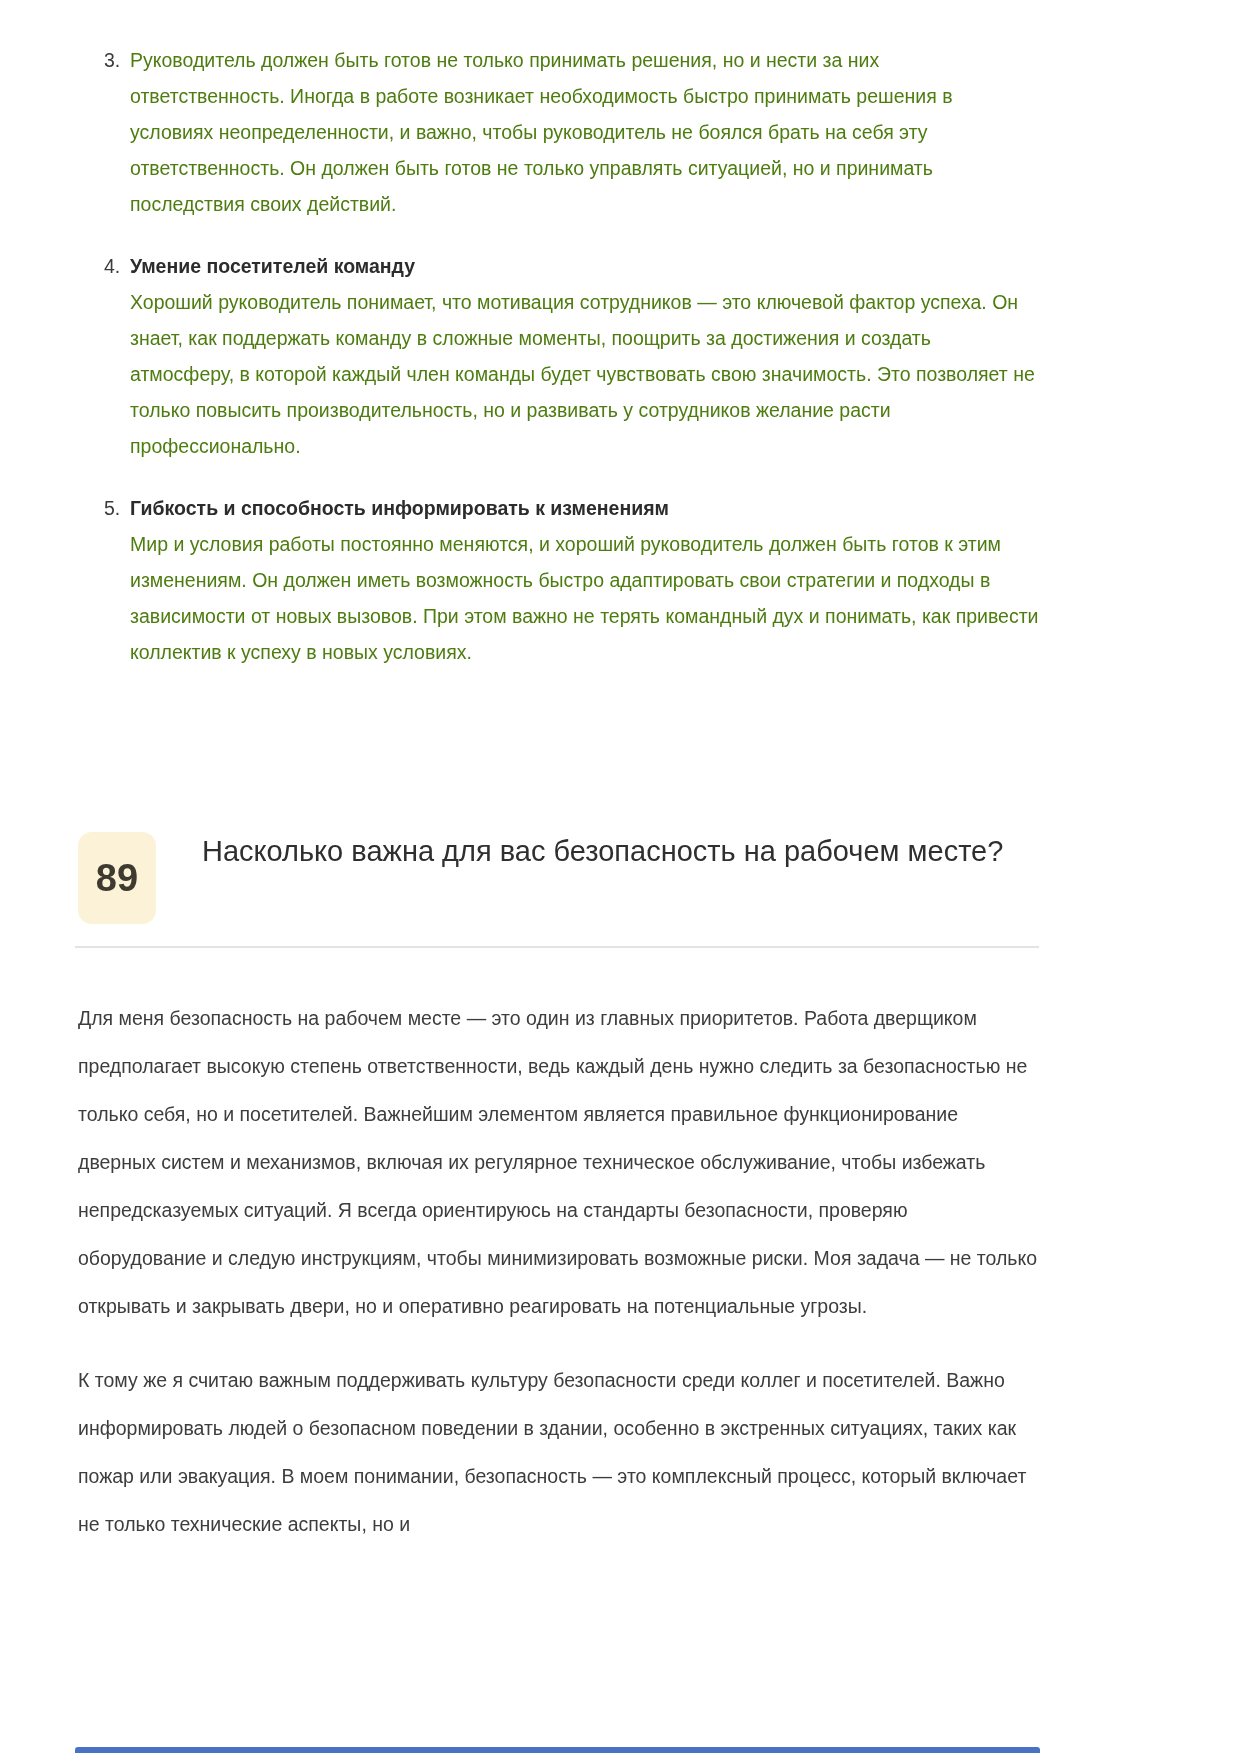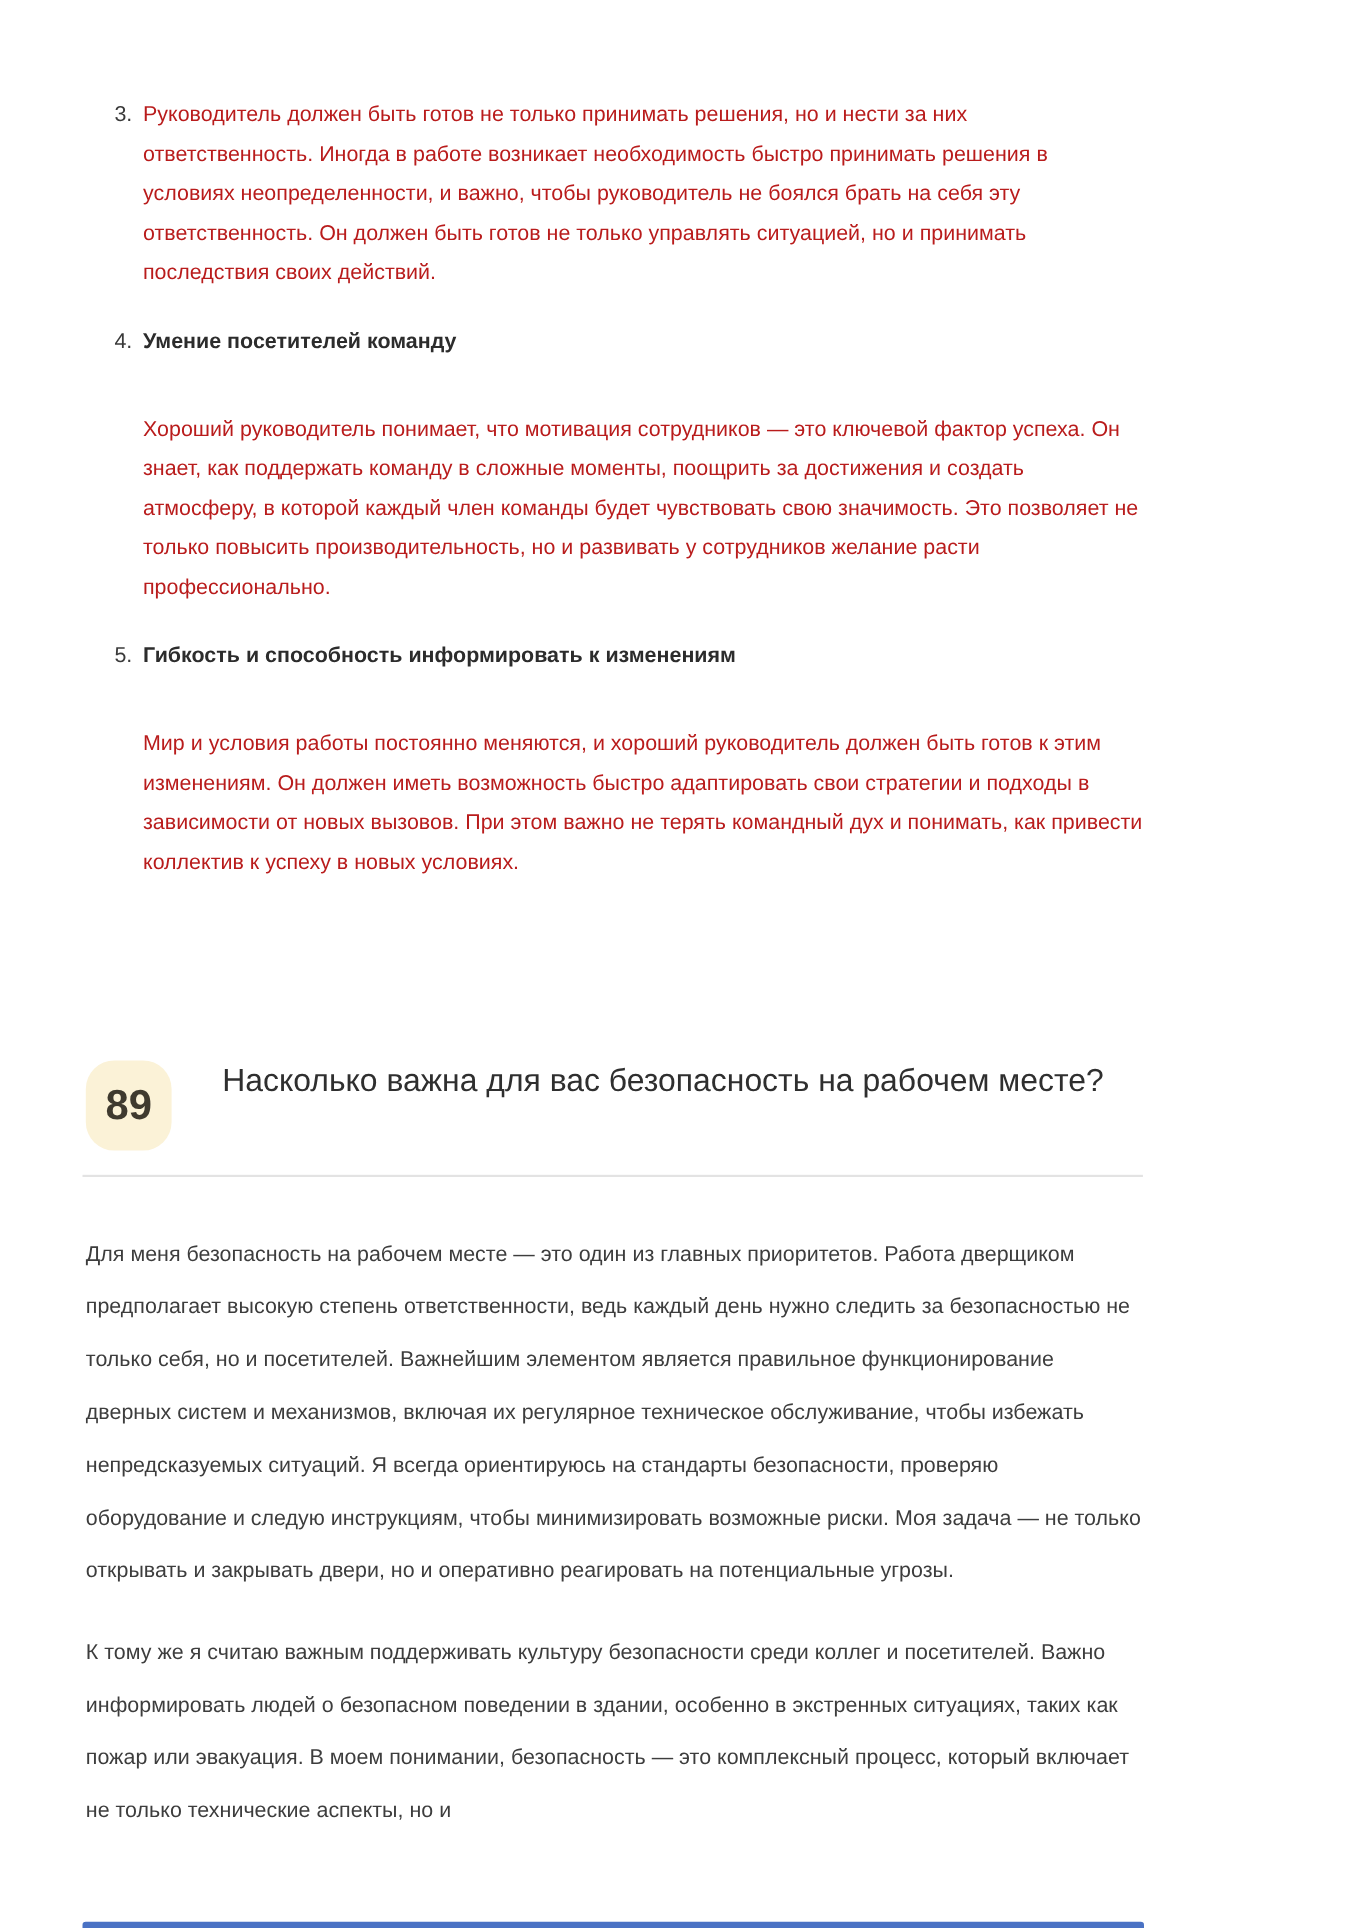--- a/index.html
+++ b/index.html
@@ -34,36 +34,35 @@
     position: absolute;
     left: 26px;
     top: 0;
     color: #3a3a3a;
   }
   .item-title {
     font-weight: bold;
     color: #2c2c2c;
   }
   .item-body {
-    color: #b91c1c;
-    margin-top: 44px;
+    color: #4d7c0f;
   }
 
   
   .question-header {
     margin-top: 150px;
     display: flex;
     align-items: flex-start;
   }
   .question-badge {
     flex: 0 0 auto;
     width: 78px;
-    height: 82px;
+    height: 92px;
     background: #fbf2d7;
-    border-radius: 26px;
+    border-radius: 14px;
     display: flex;
     align-items: center;
     justify-content: center;
     font-size: 38px;
     font-weight: bold;
     color: #3f3a2f;
     margin-top: 12px;
   }
   .question-title {
     margin: 0 0 0 46px;

